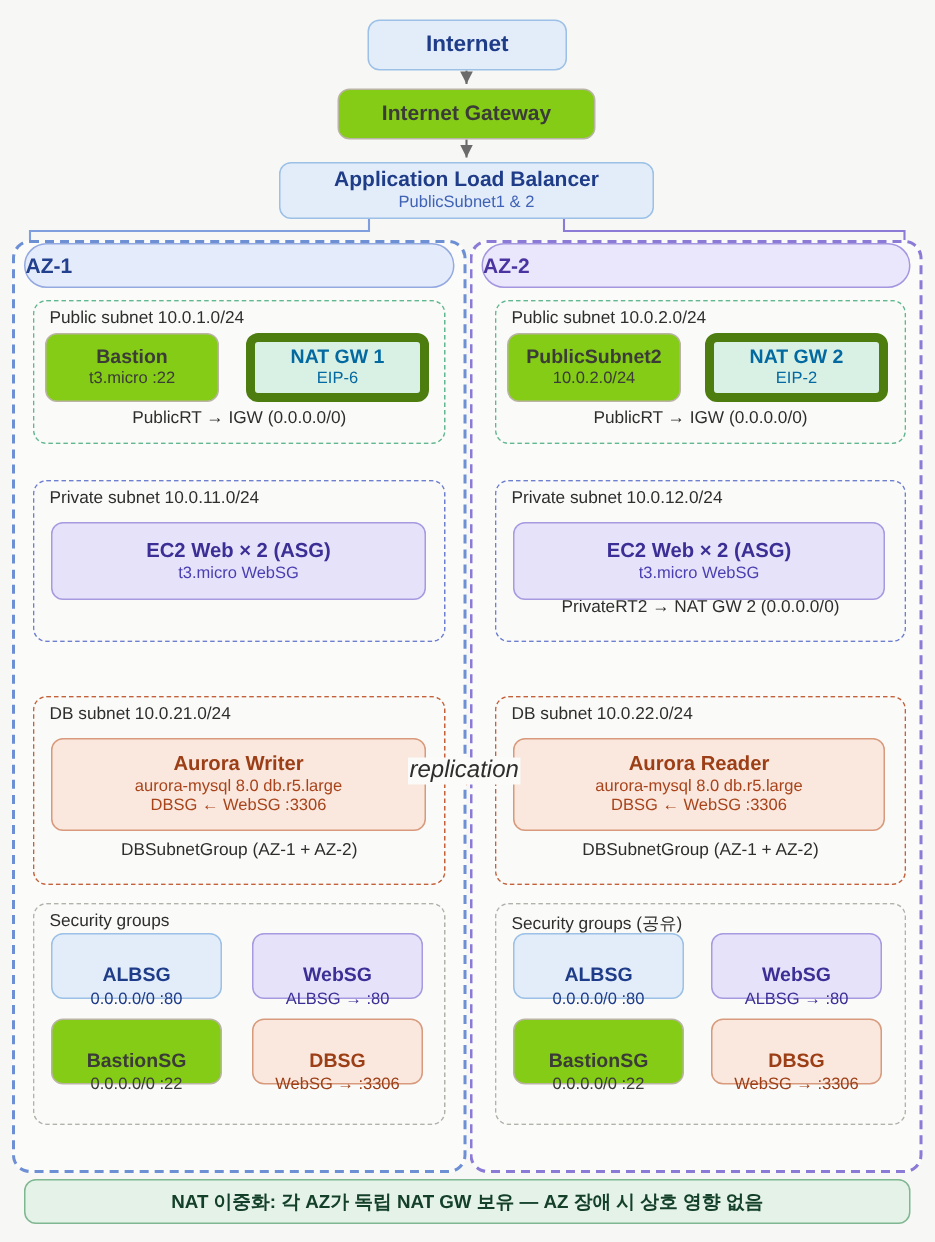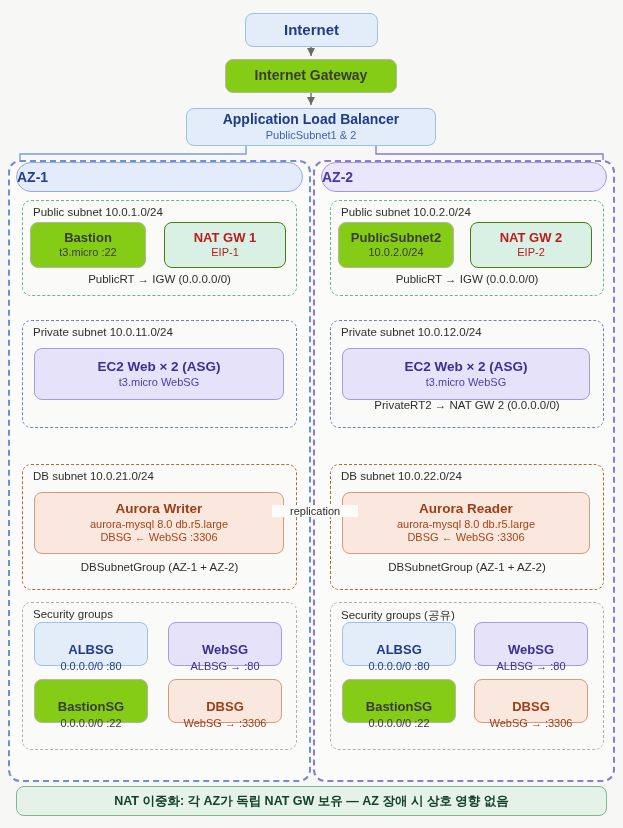--- a/index.html
+++ b/index.html
@@ -25,21 +25,21 @@
     text-align: center;
     line-height: 1.25;
   }
   .node .t1 { font-weight: bold; }
   .node .t2 { font-size: 11px; }
   .node .t3 { font-size: 11px; }
 
   
   .blue   { background:#e3edfa; border:1px solid #9cc0e6; color:#1f3c88; }
   .beige  { background:#84cc16; border:1px solid #b9b4a3; color:#3b3b37; }
-  .green  { background:#d9f0e4; border:1px solid #4d7c0f; color:#b91c1c; }
+  .green  { background:#d9f0e4; border:6px solid #4d7c0f; color:#0369a1; }
   .purple { background:#e6e2fa; border:1px solid #a79ae0; color:#3b2f96; }
   .red    { background:#fae7dd; border:1px solid #d89a7c; color:#9c3f17; }
 
   
   #internet   { left:245px; top:13px;  width:133px; height:34px; font-size:15px; }
   #igw        { left:225px; top:59px;  width:172px; height:34px; font-size:14px; }
   #alb        { left:186px; top:108px; width:250px; height:38px; }
   #alb .t1 { font-size:14px; }
   #alb .t2 { color:#3f62b5; }
 
@@ -139,22 +139,23 @@
     display:flex; align-items:center; justify-content:center;
     font-size:12.5px; font-weight:bold; color:#14402a;
   }
 
   
   #wires { position:absolute; left:0; top:0; width:623px; height:828px;
            pointer-events:none; }
 
   .replabel {
     position:absolute; left:272px; top:505px;
-    font-size:11px; color:#2e2e2c; background:#fbfbfa;
-    padding:0 18px;
+    font-size:16px; color:#2e2e2c; background:#fbfbfa;
+    padding:0 1px;
+    font-style:italic;
   }
 </style>
 </head>
 <body>
 
 <svg id="wires">
   <defs>
     <marker id="ar" markerWidth="8" markerHeight="8" refX="6" refY="3" orient="auto" markerUnits="strokeWidth">
       <path d="M0,0 L6,3 L0,6 z" fill="#6b6b6b"></path>
     </marker>
@@ -203,21 +204,21 @@
 <div class="section pub" id="az1-pub">
   <span class="sec-title">Public subnet 10.0.1.0/24</span>
   <span class="route" style="bottom:10px">PublicRT → IGW (0.0.0.0/0)</span>
 </div>
 <div class="node beige" id="az1-bastion">
   <span class="t1">Bastion</span>
   <span class="t2">t3.micro :22</span>
 </div>
 <div class="node green" id="az1-nat">
   <span class="t1">NAT GW 1</span>
-  <span class="t2">EIP-1</span>
+  <span class="t2">EIP-6</span>
 </div>
 
 <div class="section priv" id="az1-priv">
   <span class="sec-title">Private subnet 10.0.11.0/24</span>
 </div>
 <div class="node purple" id="az1-ec2">
   <span class="t1">EC2 Web × 2 (ASG)</span>
   <span class="t2">t3.micro WebSG</span>
 </div>
 

